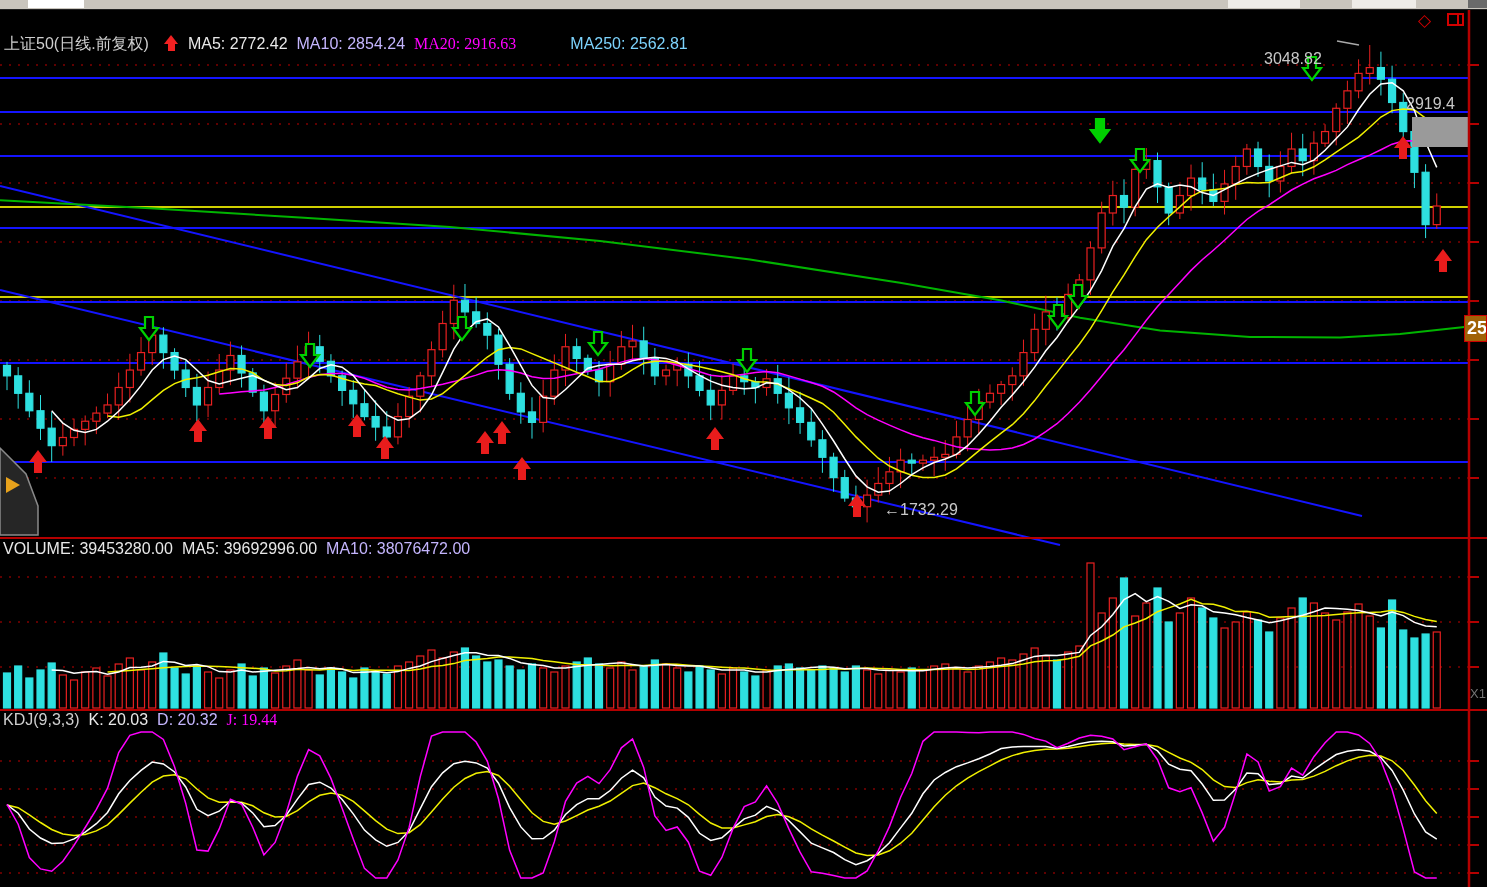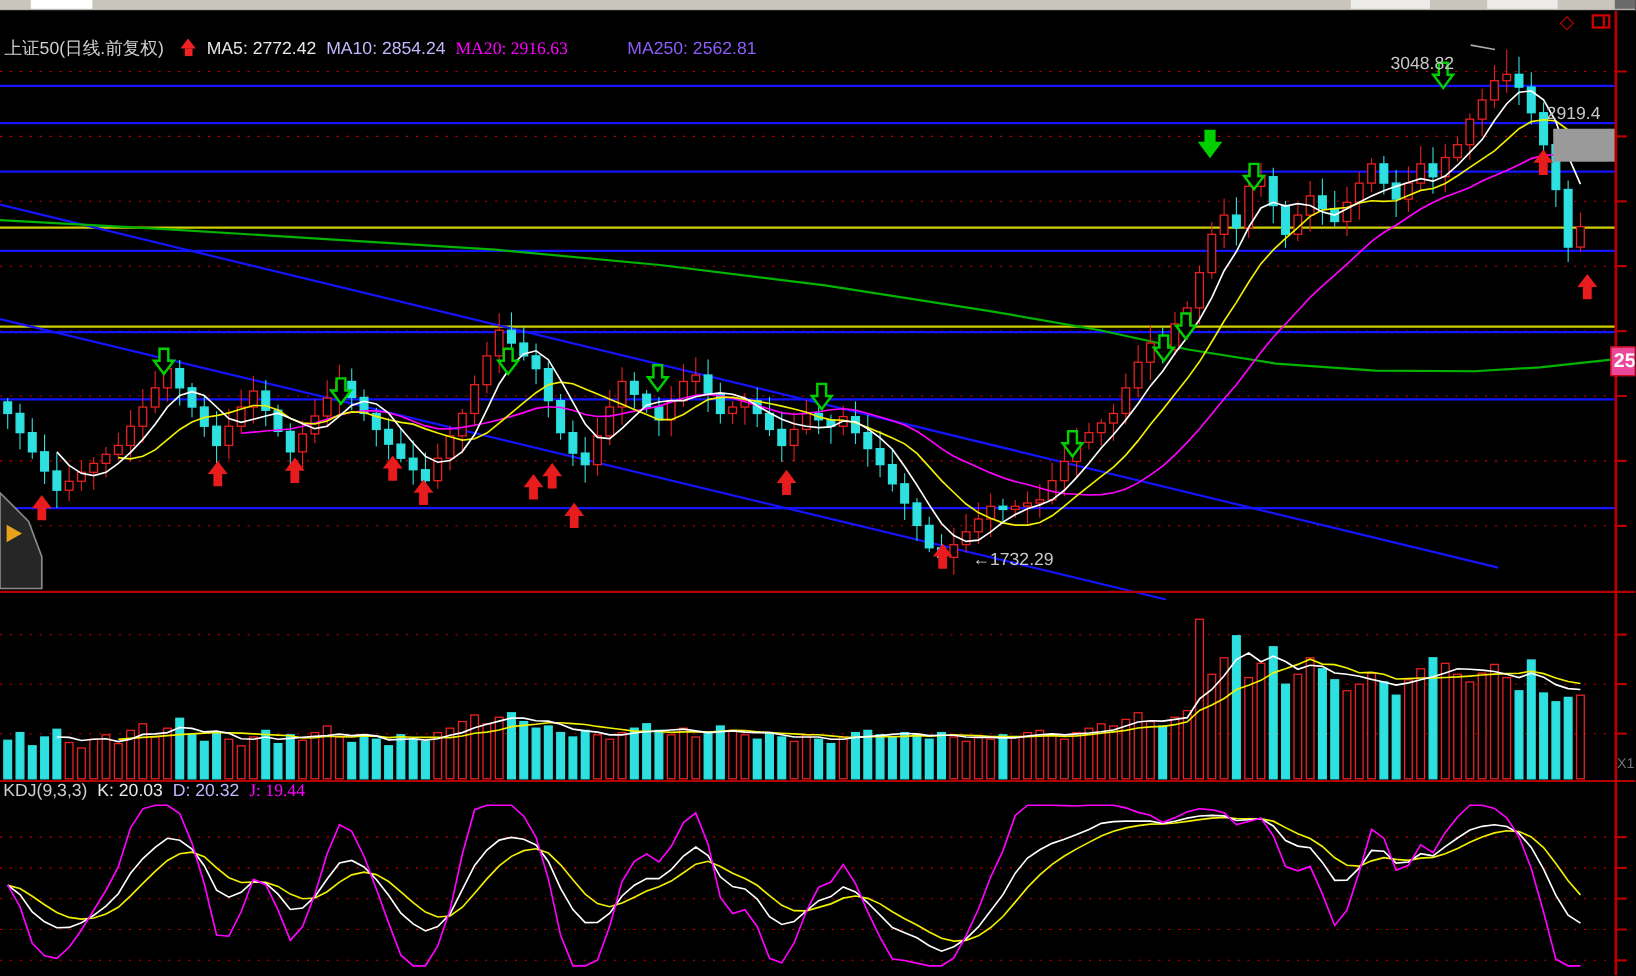--- a/index.html
+++ b/index.html
@@ -10,30 +10,30 @@
   .topstrip .seg{position:absolute;top:0;height:8px;background:#eeece8;}
   .topstrip .seg1{left:28px;width:56px;background:#fff;}
   .topstrip .seg2{left:1228px;width:72px;}
   .topstrip .seg3{left:1352px;width:64px;}
   .topstrip .segdark{left:1468px;width:19px;background:#6a6a6a;}
   svg{position:absolute;top:0;left:0;}
   
   .hdr{position:absolute;white-space:nowrap;font-size:16px;line-height:18px;letter-spacing:0;}
   .hdr span{margin-right:9px;margin-top:24px;}
   .c-white{color:#e8e8e8;} .c-gray{color:#cfcfcf;} .c-yellow{color:#c4b5fd;}
-  .c-magenta{color:#ff00ff;font-family:Liberation Serif, serif;} .c-green{color:#8b5cf6;padding-left:45px;}
+  .c-magenta{color:#ff00ff;font-family:Liberation Serif, serif;} .c-green{color:#7dd3fc;padding-left:45px;}
   #main-header{top:11px;left:4px;}
   #vol-header{top:540px;left:3px;}
   #kdj-header{top:711px;left:3px;}
   .pricelabel{position:absolute;font-size:16px;color:#c8c8c8;white-space:nowrap;}
   #lbl-peak{top:30px;left:1264px;margin-top:20px;}
   #lbl-hover{top:95px;left:1406px;}
   #lbl-low{top:501px;left:884px;}
   #lbl-x1{position:absolute;top:686px;left:1470px;font-size:13px;color:#737373;}
-  #axis-box{position:absolute;top:315px;left:1464px;width:23px;height:27px;background:#ec4899;
+  #axis-box{position:absolute;top:315px;left:1464px;width:23px;height:27px;background:#a16207;
             border:1px solid #cc0000;color:#fff;font-size:18px;font-weight:bold;
             display:flex;align-items:center;justify-content:flex-start;overflow:hidden;padding-left:2px;box-sizing:border-box;}
   
   .up-arrow-icon{display:inline-block;position:relative;width:15px;height:16px;margin:0 6px -2px 6px;}
   .up-arrow-icon:before{content:"";position:absolute;top:0;left:0;border-left:7px solid transparent;
        border-right:7px solid transparent;border-bottom:9px solid #f22222;}
   .up-arrow-icon:after{content:"";position:absolute;top:9px;left:4px;width:7px;height:7px;background:#f22222;}
   
   #diamond-icon{position:absolute;top:10px;left:1418px;color:#d40000;font-size:17px;}
   #window-icon{position:absolute;top:13px;left:1447px;width:17px;height:13px;border:2px solid #d40000;box-sizing:border-box;}
@@ -542,20 +542,23 @@
       <g>
         <polygon points="0,448 26,474 38,506 38,535 0,535" fill="#262626" stroke="#8a8a8a" stroke-width="1.5"></polygon>
         <polygon points="6,477 20,485 6,493" fill="#e8a21c"></polygon>
       </g>
     </svg>
 
   <div id="main-header" class="hdr">
     <span class="c-gray">上证50(日线.前复权)</span><span class="up-arrow-icon"></span><span class="c-white">MA5: 2772.42</span><span class="c-yellow">MA10: 2854.24</span><span class="c-magenta">MA20: 2916.63</span><span class="c-green">MA250: 2562.81</span>
   </div>
 
+  <div id="vol-header" class="hdr">
+    <span class="c-white">VOLUME: 39453280.00</span><span class="c-white">MA5: 39692996.00</span><span class="c-yellow">MA10: 38076472.00</span>
+  </div>
 
   <div id="kdj-header" class="hdr">
     <span class="c-gray">KDJ(9,3,3)</span><span class="c-white">K: 20.03</span><span class="c-yellow">D: 20.32</span><span class="c-magenta">J: 19.44</span>
   </div>
 
   <div id="lbl-peak" class="pricelabel">3048.82</div>
   <div id="lbl-hover" class="pricelabel">2919.4</div>
   <div id="lbl-low" class="pricelabel">←1732.29</div>
   <div id="lbl-x1">X1</div>
   <div id="axis-box">25</div>

